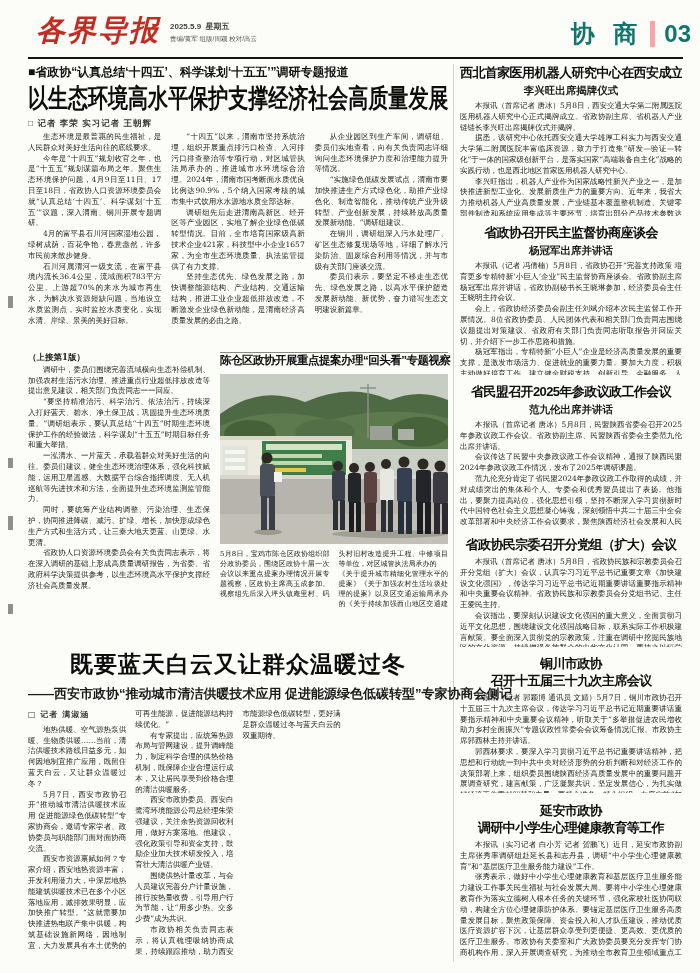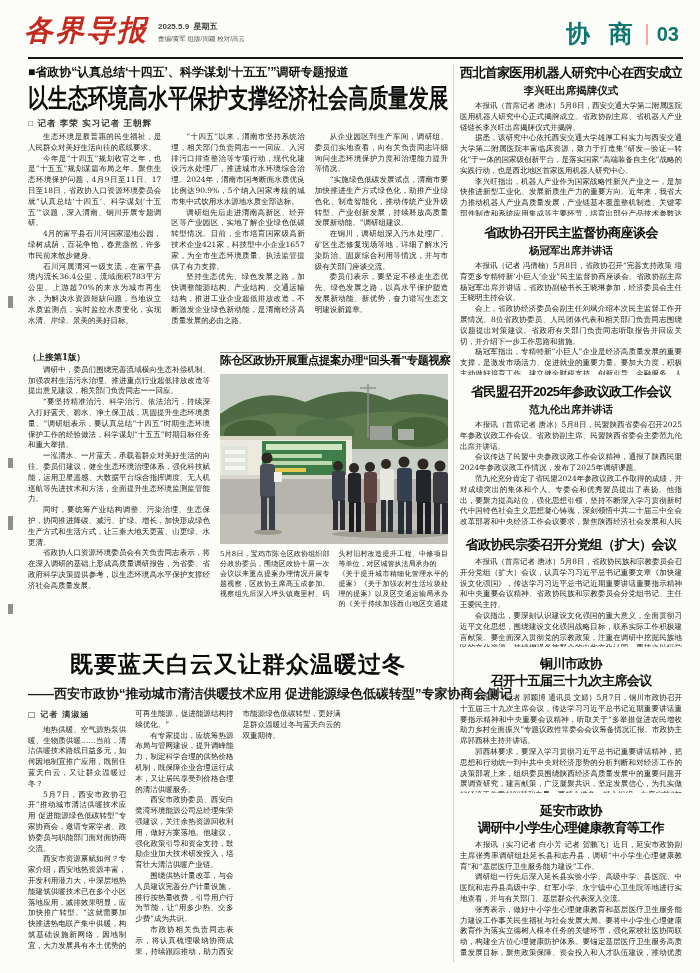--- a/index.html
+++ b/index.html
@@ -2,29 +2,29 @@
 <html lang="zh"><head>
 <meta charset="utf-8">
 <style>
   html,body{margin:0;padding:0;}
   body{
     width:700px;height:973px;position:relative;overflow:hidden;
     background:#fcfcf9;color:#1a1a1a;
     font-family:"Liberation Sans","DejaVu Sans",sans-serif;
   }
   
-  .hdr{position:absolute;left:24px;top:16px;width:655px;height:40px;}
+  .hdr{position:absolute;left:36px;top:16px;width:655px;height:40px;}
   .masthead{position:absolute;left:0;top:0;font-family:"DejaVu Serif","Liberation Serif",serif;
     font-weight:bold;font-style:italic;font-size:29px;color:#c32b20;letter-spacing:2px;line-height:1;}
   .hmeta{position:absolute;left:134px;top:5px;color:#333;}
   .hdate{font-size:8px;font-weight:bold;color:#444;}
   .hstaff{font-size:6.5px;margin-top:3px;color:#555;}
   .hsec{position:absolute;right:0;top:2px;display:flex;align-items:center;font-weight:bold;color:#0f766e;}
   .hsec .sname{font-size:24px;letter-spacing:6px;}
-  .hsec .pno{font-size:20px;border-left:2px solid #fca5a5;padding-left:9px;margin-left:7px;line-height:1.05;}
+  .hsec .pno{font-size:24px;border-left:5px solid #fca5a5;padding-left:9px;margin-left:7px;line-height:1.05;}
   .hrule{position:absolute;left:28px;top:57px;width:655px;height:2px;background:#151515;}
   .vdiv{position:absolute;left:453px;top:64px;width:1px;height:898px;background:#d5d3cc;}
   .edgemark{position:absolute;left:8px;width:5px;background:#555;opacity:.65;}
 
   
   .para{margin:0;text-indent:2em;text-align:justify;}
   .bodytxt{font-family:"DejaVu Serif","Liberation Serif",serif;font-size:7.5px;line-height:10.8px;color:#222;overflow:hidden;}
 
   
   .leftwrap{position:absolute;left:28px;top:64px;width:420px;}
@@ -78,21 +78,21 @@
 <div class="leftwrap">
 
   <div class="kicker">■省政协“认真总结‘十四五’、科学谋划‘十五五’”调研专题报道</div>
   <div class="mtitle">以生态环境高水平保护支撑经济社会高质量发展</div>
   <div class="mbyline">□ 记者 李荣 实习记者 王朝辉</div>
   <div class="flow3 bodytxt">
       <p class="para">生态环境是最普惠的民生福祉，是人民群众对美好生活向往的底线要求。</p>
       <p class="para">今年是“十四五”规划收官之年，也是“十五五”规划谋篇布局之年。聚焦生态环境保护问题，4月9日至11日、17日至18日，省政协人口资源环境委员会就“认真总结‘十四五’、科学谋划‘十五五’”议题，深入渭南、铜川开展专题调研。</p>
       <p class="para">4月的富平县石川河国家湿地公园，绿树成荫，百花争艳，春意盎然，许多市民前来散步健身。</p>
       <p class="para">石川河属渭河一级支流，在富平县境内流长36.4公里，流域面积783平方公里。上游超70%的来水为城市再生水，为解决水资源短缺问题，当地设立水质监测点，实时监控水质变化，实现水清、岸绿、景美的美好目标。</p>
-      <p class="para">“十四五”以来，渭南市坚持系统治理，相关部门负责同志一一回应、入河排污口排查整治等专项行动，现代化建设污水处理厂，推进城市水环境综合治理。2024年，渭南市国考断面水质优良比例达90.9%，5个纳入国家考核的城市集中式饮用水水源地水质全部达标。</p>
+      <p class="para">“十四五”以来，渭南市坚持系统治理，组织开展重点排污口检查、入河排污口排查整治等专项行动，对区城管执法局承办的，推进城市水环境综合治理。2024年，渭南市国考断面水质优良比例达90.9%，5个纳入国家考核的城市集中式饮用水水源地水质全部达标。</p>
       <p class="para">调研组先后走进渭南高新区、经开区等产业园区，实地了解企业绿色低碳转型情况。目前，全市培育国家级高新技术企业421家，科技型中小企业1657家，为全市生态环境质量、执法监管提供了有力支撑。</p>
       <p class="para">坚持生态优先、绿色发展之路，加快调整能源结构、产业结构、交通运输结构，推进工业企业超低排放改造，不断激发企业绿色新动能，是渭南经济高质量发展的必由之路。</p>
       <p class="para">从企业园区到生产车间，调研组、委员们实地查看，向有关负责同志详细询问生态环境保护力度和治理能力提升等情况。</p>
       <p class="para">“实施绿色低碳发展试点，渭南市要加快推进生产方式绿色化，助推产业绿色化、制造智能化，推动传统产业升级转型、产业创新发展，持续释放高质量发展新动能。”调研组建议。</p>
       <p class="para">在铜川，调研组深入污水处理厂、矿区生态修复现场等地，详细了解水污染防治、固废综合利用等情况，并与市级有关部门座谈交流。</p>
       <p class="para">委员们表示，要坚定不移走生态优先、绿色发展之路，以高水平保护塑造发展新动能、新优势，奋力谱写生态文明建设新篇章。</p>
     </div>
 
   <div class="lowrow">
     <div class="contcol bodytxt">
@@ -245,17 +245,16 @@
         <p class="para">本报讯（记者 郭颖博 通讯员 文婧）5月7日，铜川市政协召开十五届三十九次主席会议，传达学习习近平总书记近期重要讲话重要指示精神和中央重要会议精神，听取关于“多举措促进农民增收 助力乡村全面振兴”专题议政性常委会会议筹备情况汇报。市政协主席郭西林主持并讲话。</p>
         <p class="para">郭西林要求，要深入学习贯彻习近平总书记重要讲话精神，把思想和行动统一到中共中央对经济形势的分析判断和对经济工作的决策部署上来，组织委员围绕陕西经济高质量发展中的重要问题开展调查研究，建言献策，广泛凝聚共识，坚定发展信心，为扎实做好经济工作贡献智慧和力量。要精心准备、精心组织，有序实施“加强基层应急管理体系和能力建设”双月协商、“多举措促进农民增收 助力乡村全面振兴”专题议政性常委会会议协商，不断为铜川高质量全面转型发展建言献策。</p>
       </div>
   </div>
 
   <div class="ra" style="height:158px;margin-bottom:0;">
     <div class="ratitle">延安市政协</div>
     <div class="ratitle">调研中小学生心理健康教育等工作</div>
     <div class="rabody bodytxt" style="height:118px;">
         <p class="para">本报讯（实习记者 白小芳 记者 贺鹏飞）近日，延安市政协副主席张秀率调研组赴延长县和志丹县，调研“中小学生心理健康教育”和“基层医疗卫生服务能力建设”工作。</p>
-        <p class="para">调研组一行先后深入延长县实验小学、高级中学、县医院、中医院和志丹县高级中学、红军小学、永宁镇中心卫生院等地进行实地查看，并与有关部门、基层群众代表深入交流。</p>
         <p class="para">张秀表示，做好中小学生心理健康教育和基层医疗卫生服务能力建设工作事关民生福祉与社会发展大局。要将中小学生心理健康教育作为落实立德树人根本任务的关键环节，强化家校社医协同联动，构建全方位心理健康防护体系。要锚定基层医疗卫生服务高质量发展目标，聚焦政策保障、资金投入和人才队伍建设，推动优质医疗资源扩容下沉，让基层群众享受到更便捷、更高效、更优质的医疗卫生服务。市政协有关委室和广大政协委员要充分发挥专门协商机构作用，深入开展调查研究，为推动全市教育卫生领域重点工作落实落地建言献策。</p>
       </div>
   </div>
 </div>
 
 </body></html>

